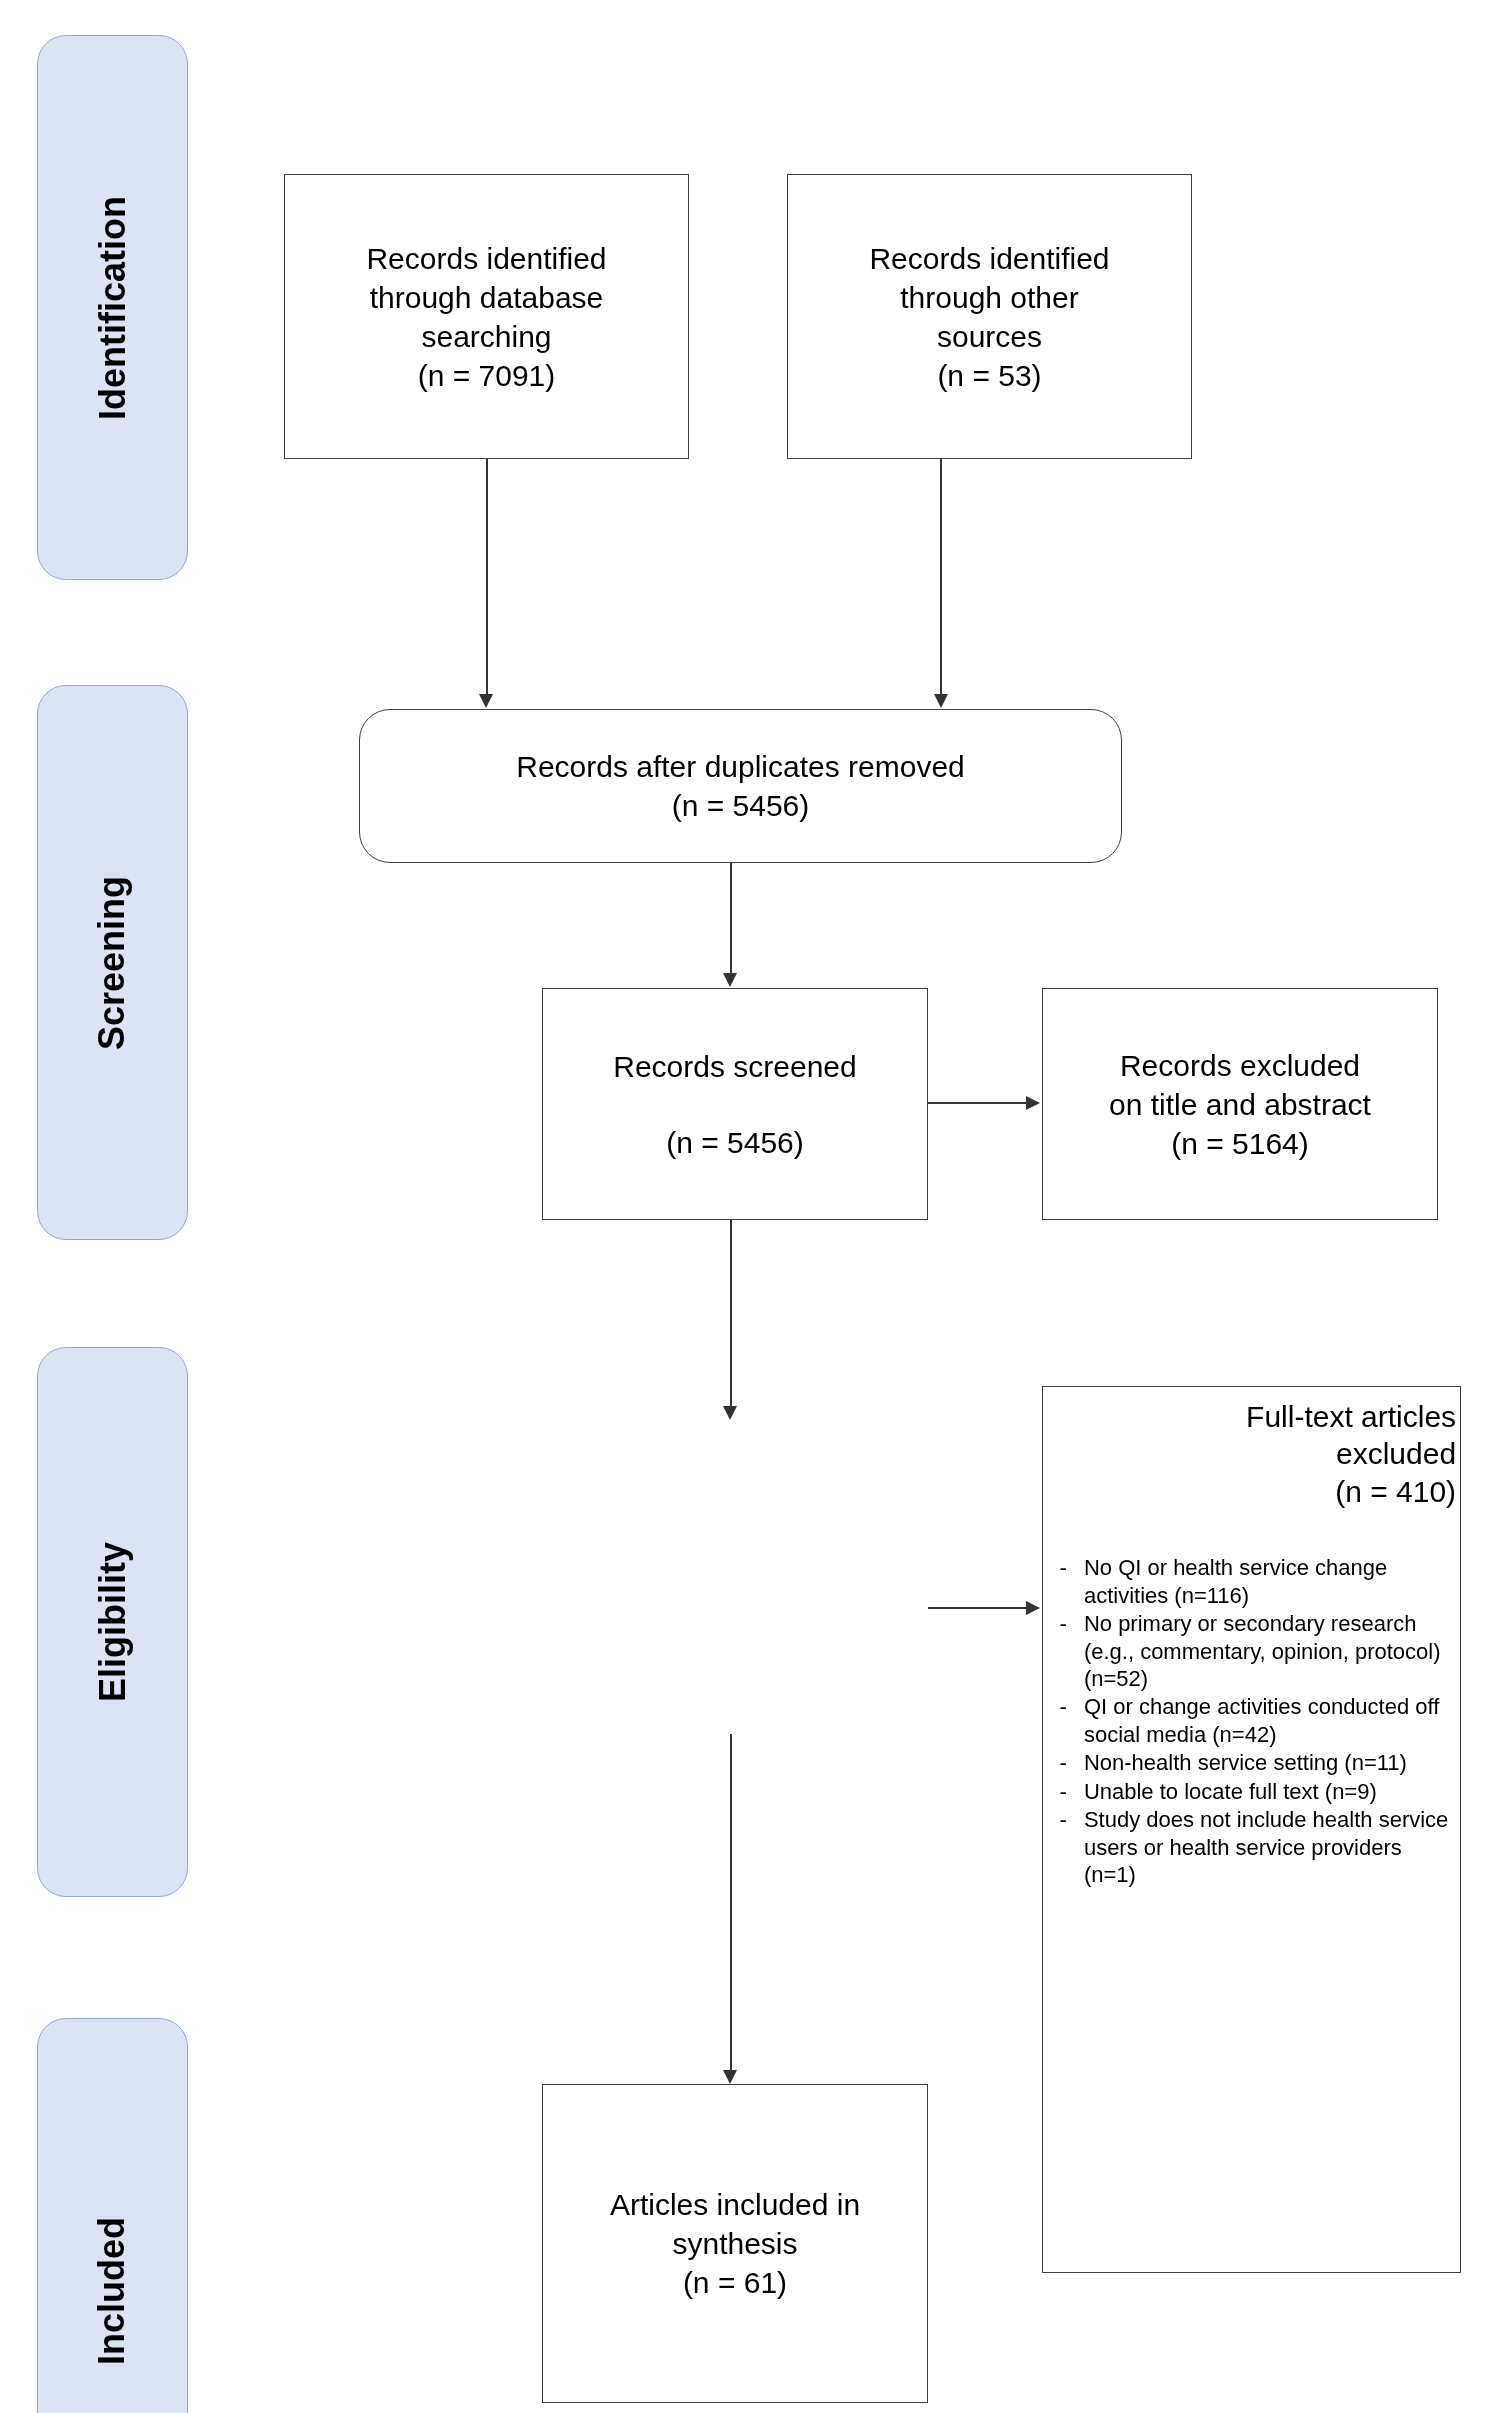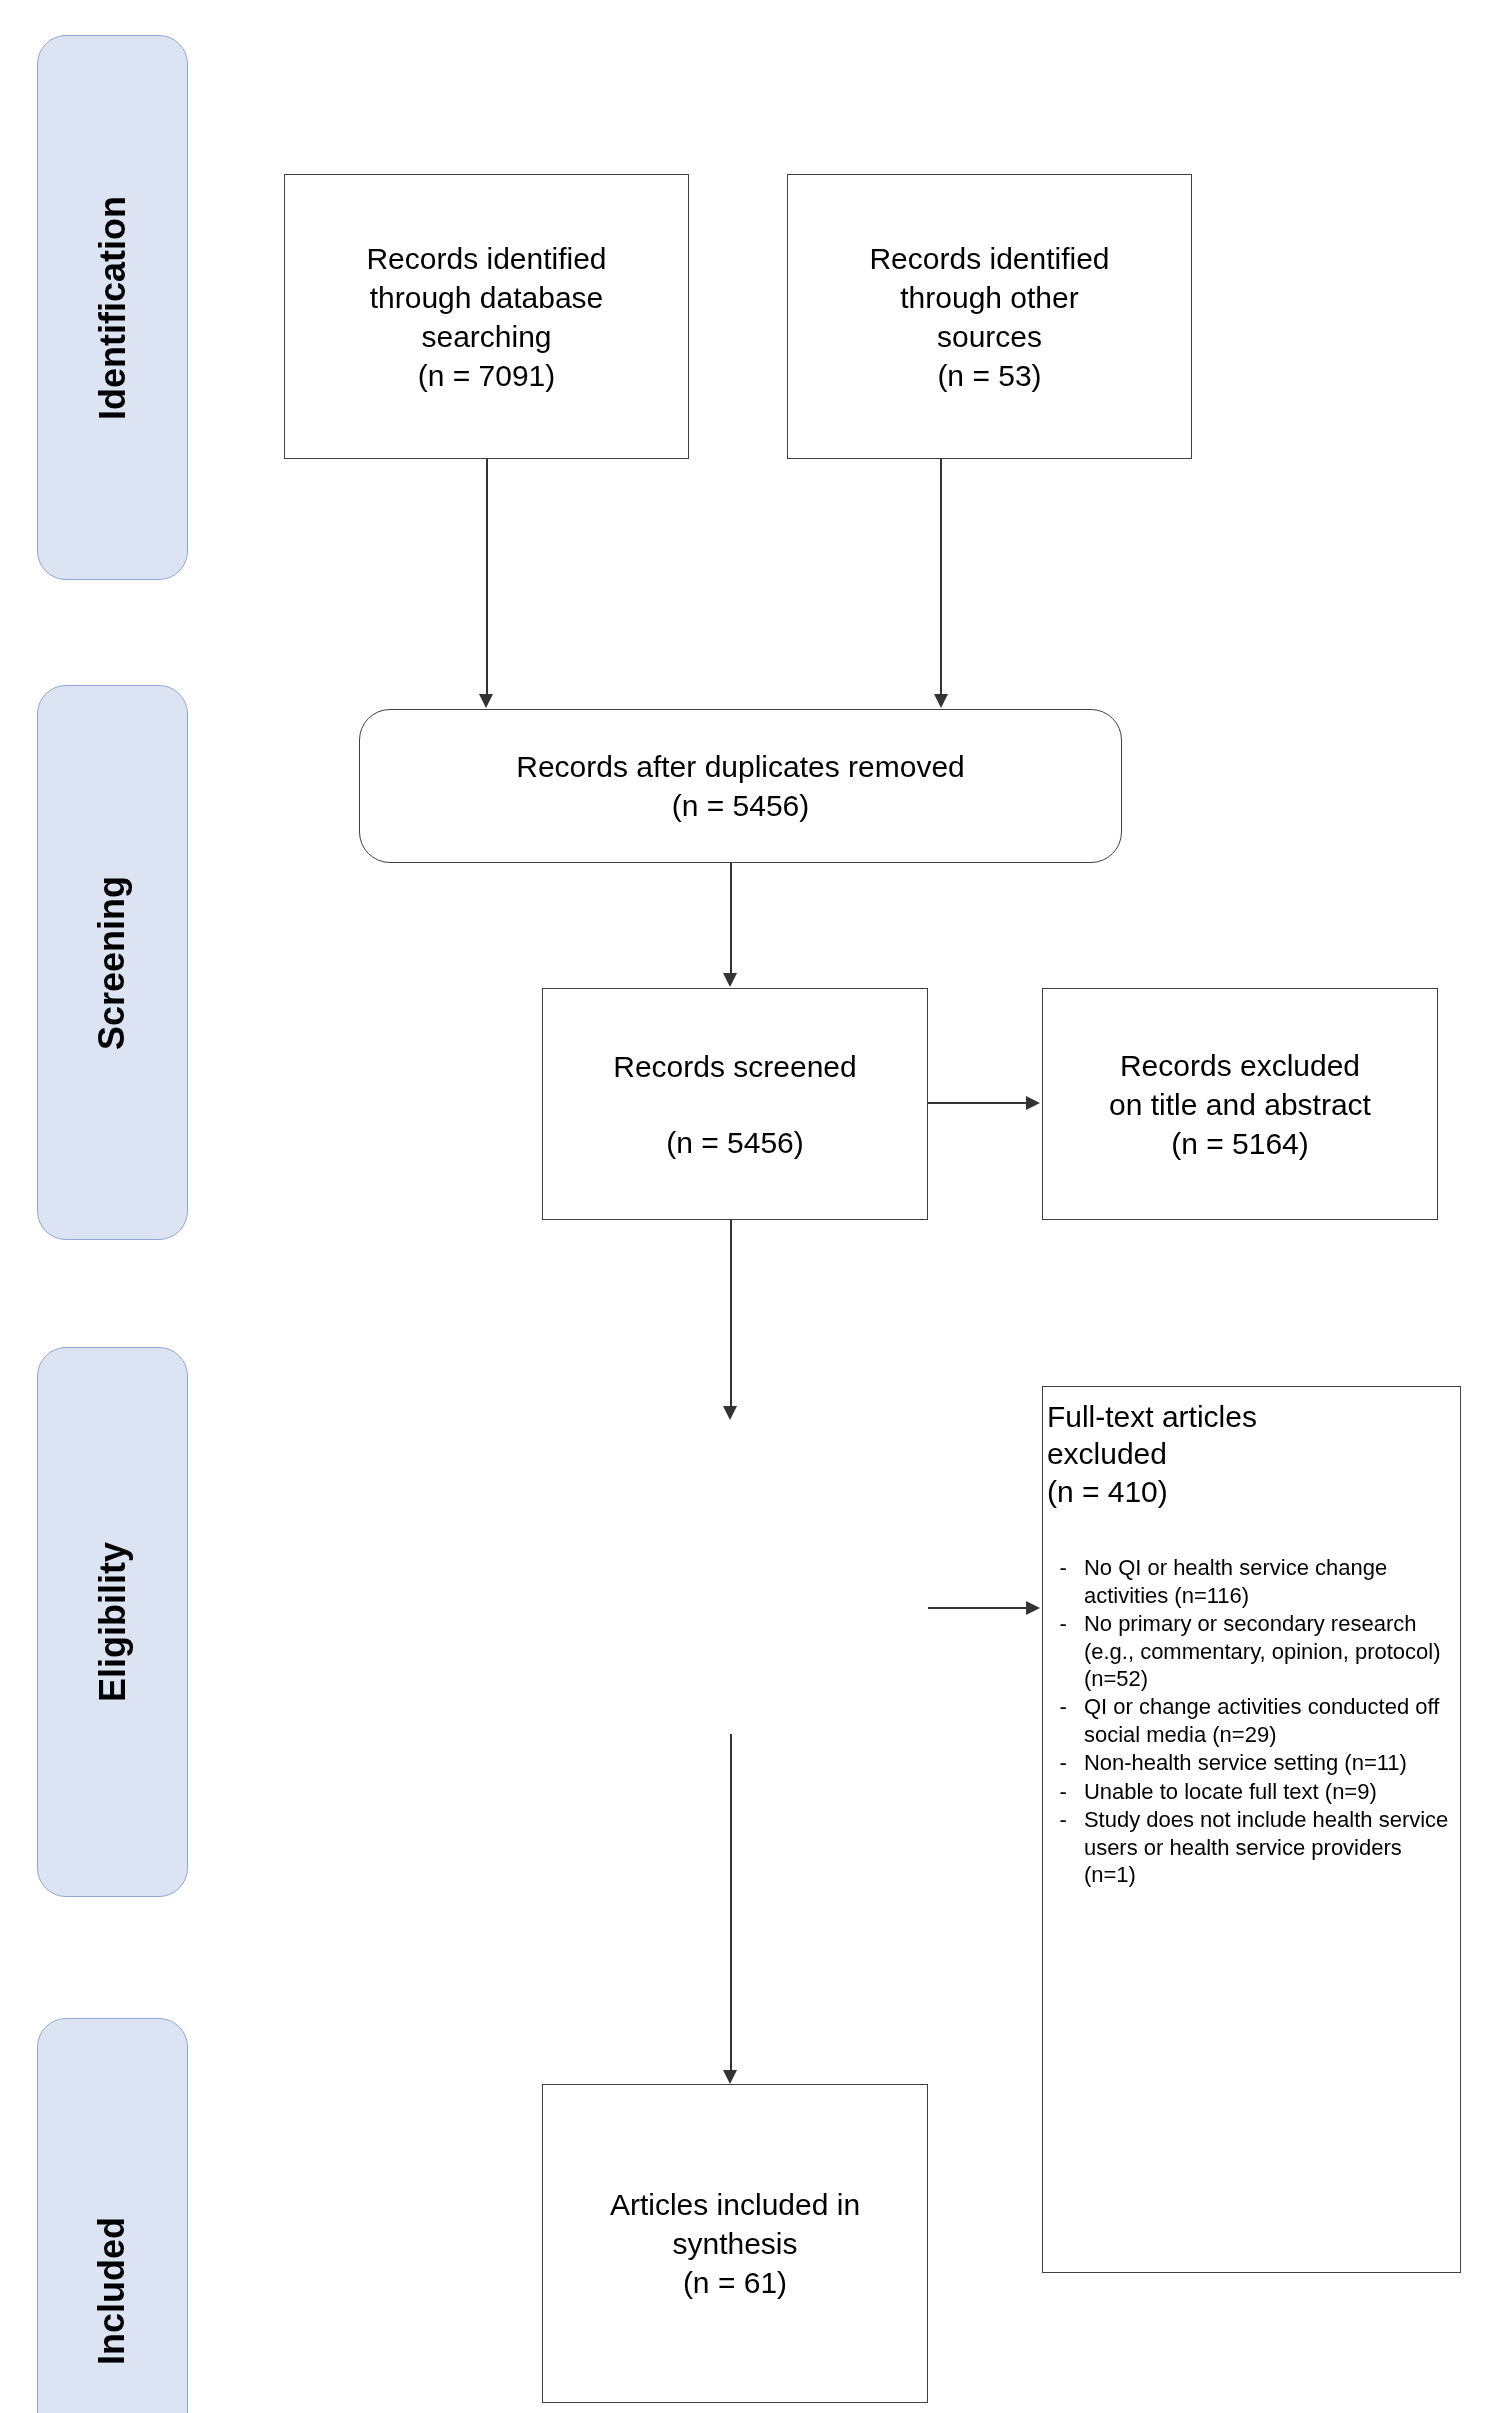--- a/index.html
+++ b/index.html
@@ -50,21 +50,21 @@
     display: flex;
     flex-direction: column;
     align-items: center;
     justify-content: center;
     padding: 4.8px 6.8px;
   }
   .flow-box .line {
     font-size: 30px;
     line-height: 1.30;
     color: #000000;
-    text-align: left;
+    text-align: right;
     white-space: nowrap;
   }
 
   
   .flow-box.listbox {
     justify-content: flex-start;
     padding: 10.6px 3.9px 6.8px 3.9px;
   }
   .excl-head {
     width: 100%;
@@ -206,21 +206,21 @@
       <div class="excl-item">
         <div class="excl-dash">-</div>
         <div class="excl-text">No QI or health service change activities (n=116)</div>
       </div>
       <div class="excl-item">
         <div class="excl-dash">-</div>
         <div class="excl-text">No primary or secondary research (e.g., commentary, opinion, protocol) (n=52)</div>
       </div>
       <div class="excl-item">
         <div class="excl-dash">-</div>
-        <div class="excl-text">QI or change activities conducted off social media (n=29)</div>
+        <div class="excl-text">QI or change activities conducted off social media (n=42)</div>
       </div>
       <div class="excl-item">
         <div class="excl-dash">-</div>
         <div class="excl-text">Non-health service setting (n=11)</div>
       </div>
       <div class="excl-item">
         <div class="excl-dash">-</div>
         <div class="excl-text">Unable to locate full text (n=9)</div>
       </div>
       <div class="excl-item">

